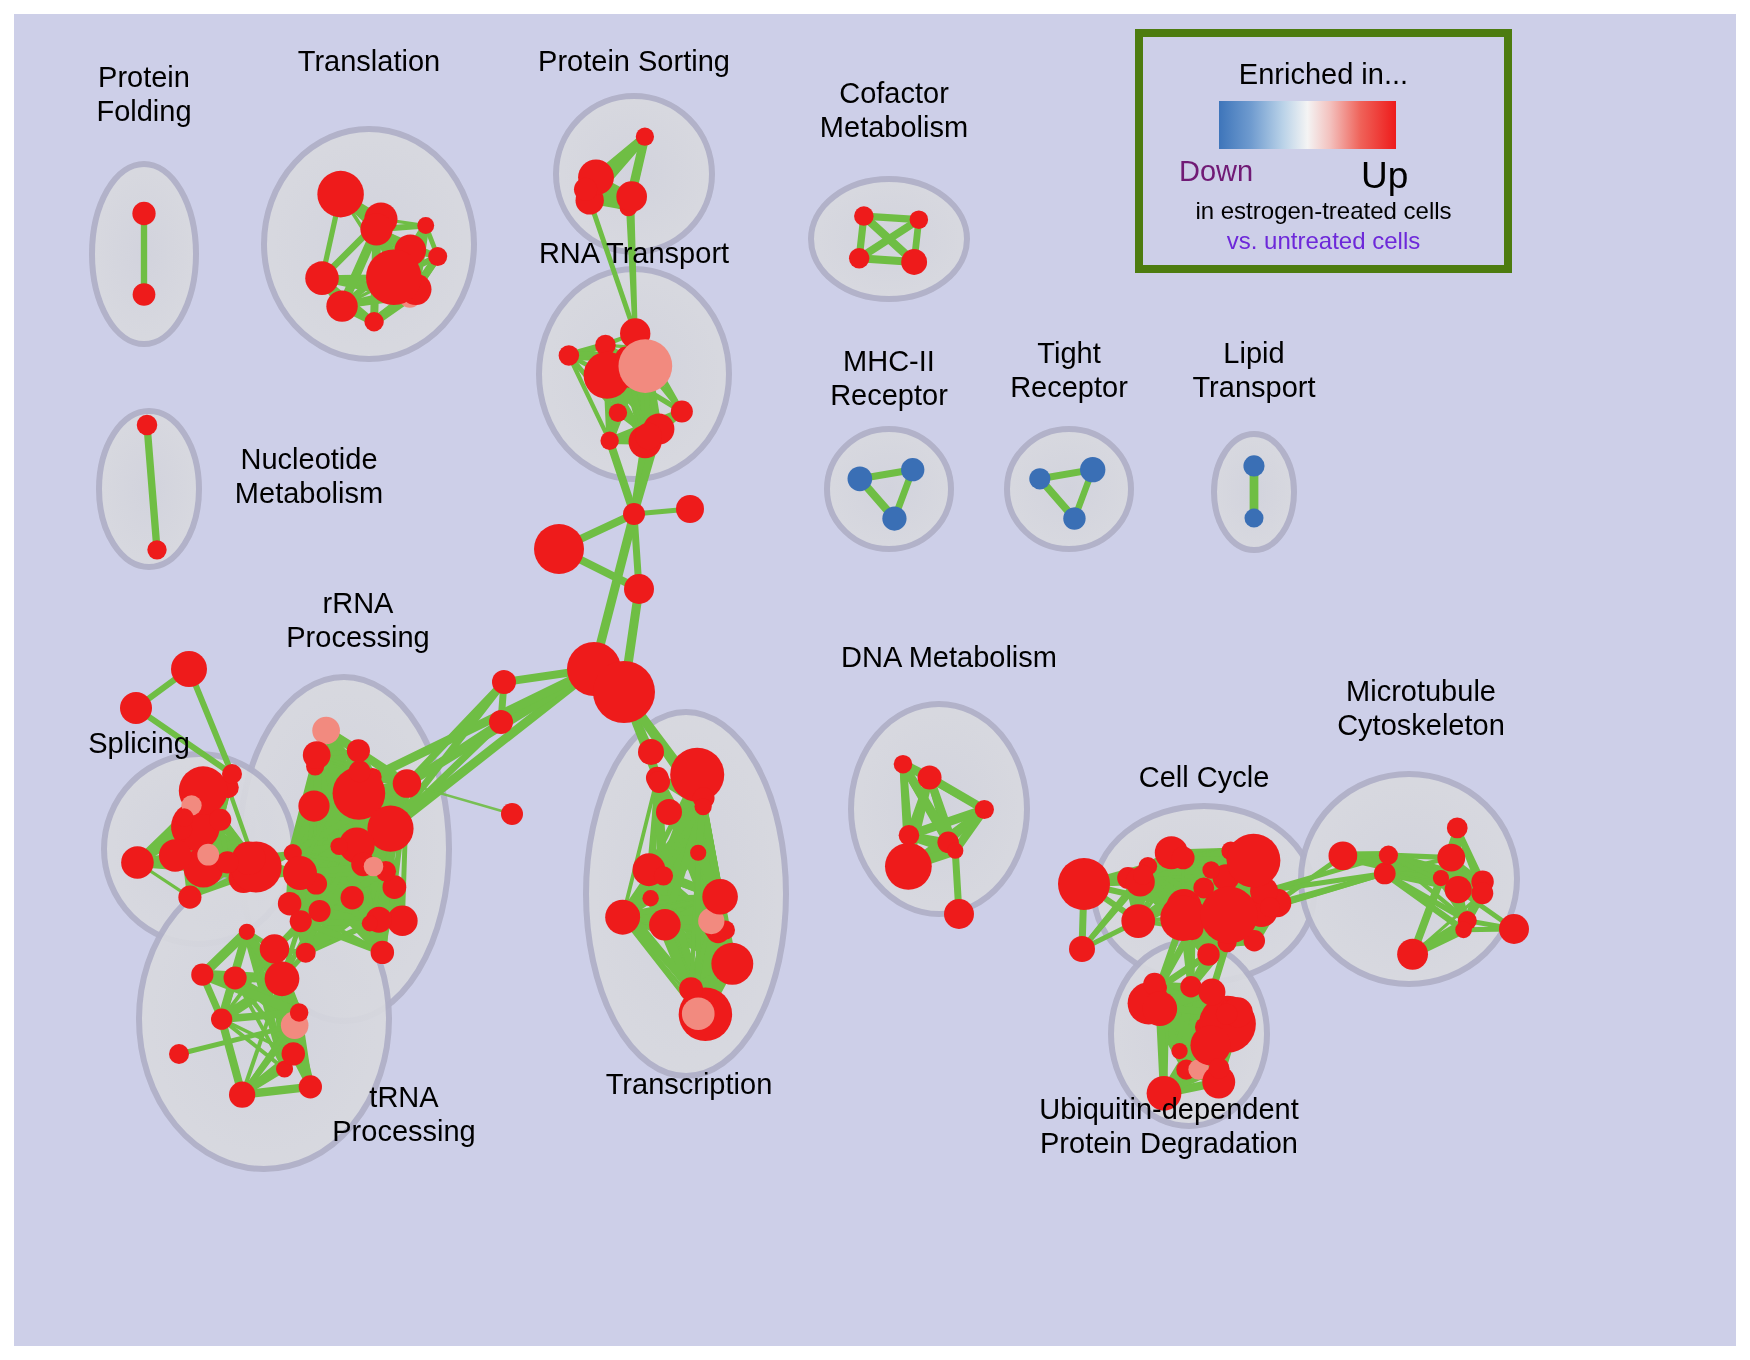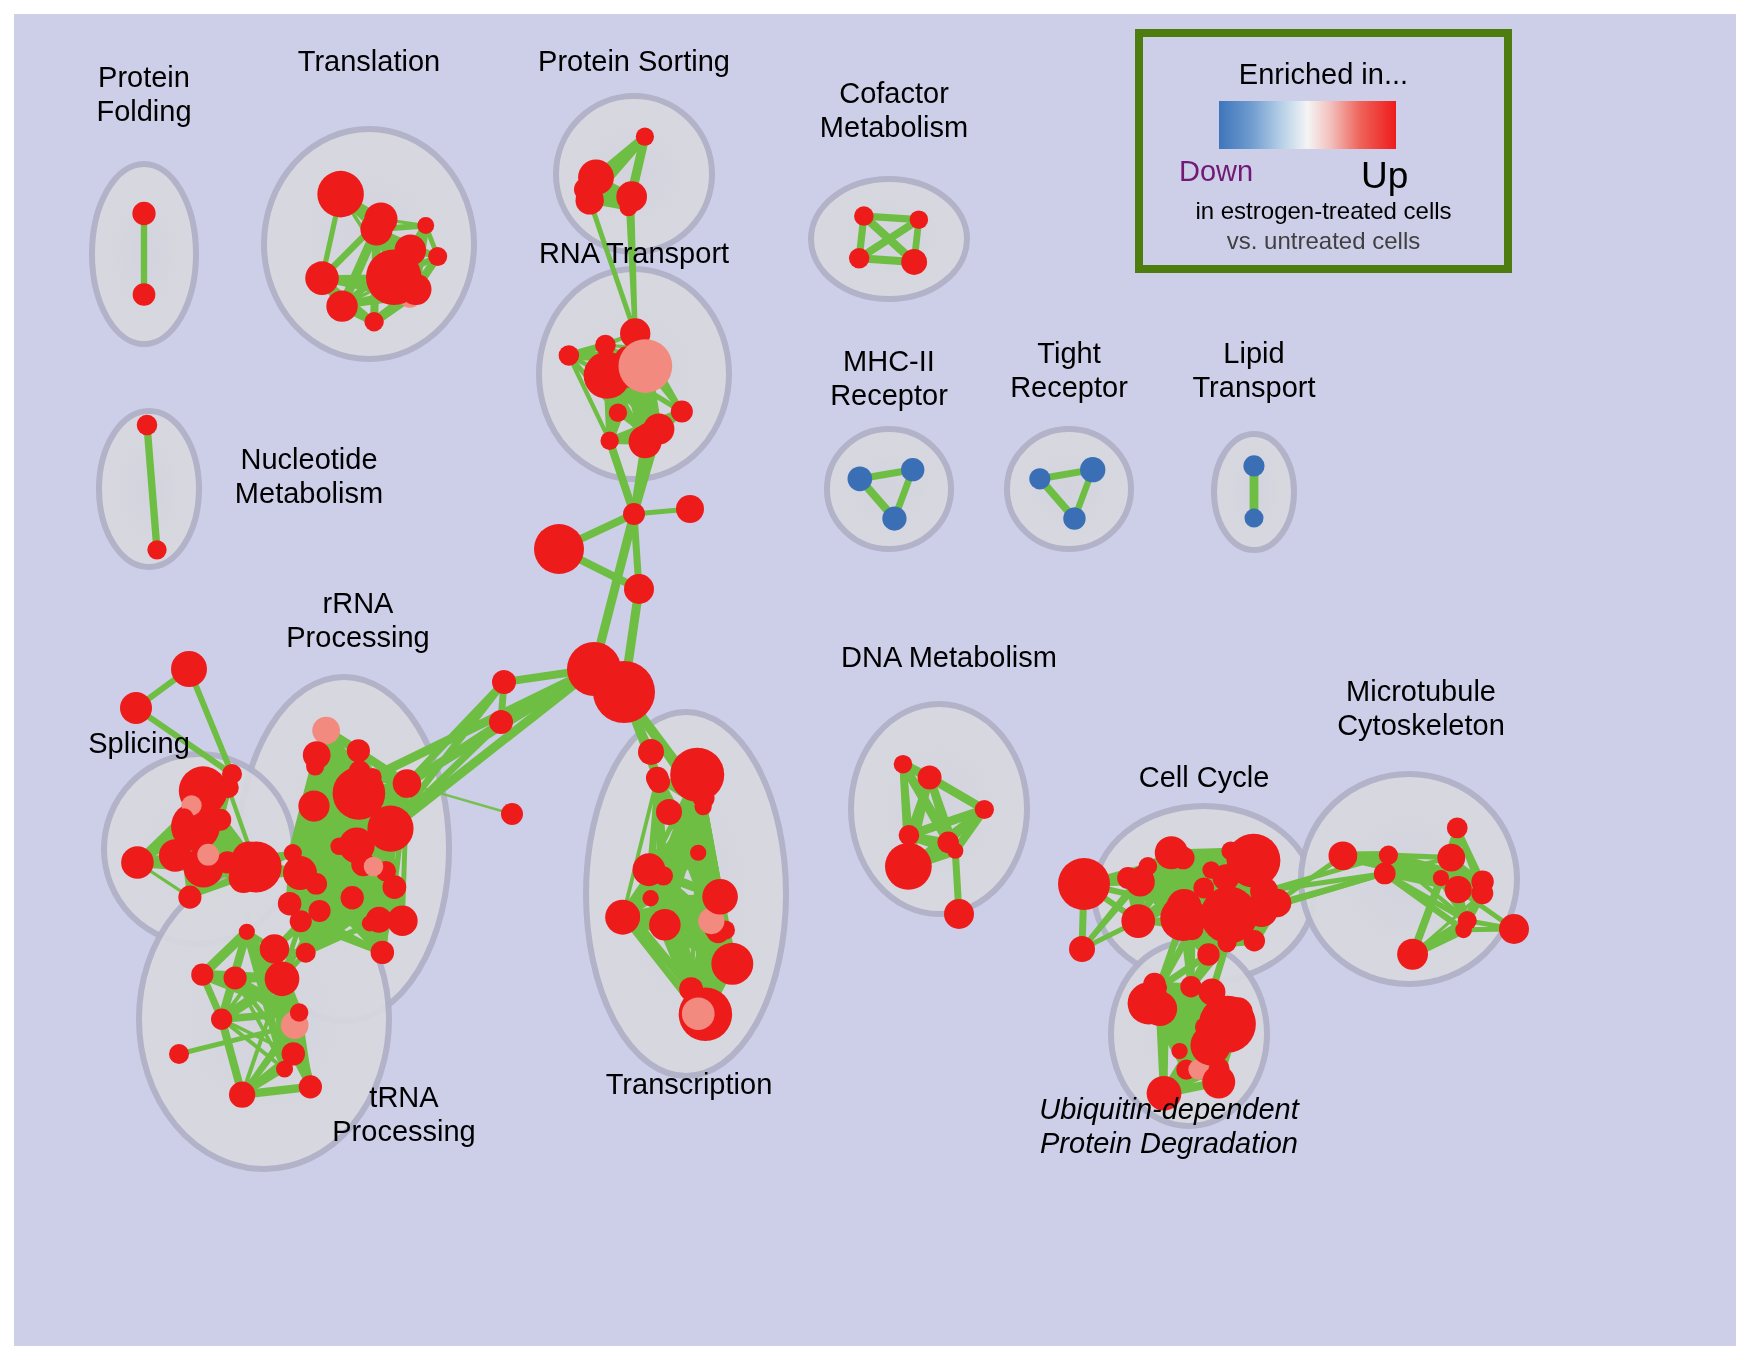--- a/index.html
+++ b/index.html
@@ -39,21 +39,21 @@
     position:absolute;left:0;top:21px;width:100%;
     text-align:center;font-size:29px;color:#000;
   }
   #legend .bar{
     position:absolute;left:76px;top:64px;width:177px;height:48px;
     background:linear-gradient(to right,#3e75ba 0%,#6f9bcf 18%,#b9d2e8 36%,#f4f4f4 50%,#f3c0bd 63%,#ef6259 80%,#ee1b1b 100%);
   }
   #legend .down{position:absolute;left:36px;top:118px;font-size:29px;color:#701a75;}
   #legend .up{position:absolute;left:218px;top:118px;font-size:37px;color:#000;}
   #legend .sub1{position:absolute;left:0;top:160px;width:100%;text-align:center;font-size:24px;color:#000;}
-  #legend .sub2{position:absolute;left:0;top:190px;width:100%;text-align:center;font-size:24px;color:#404040;}
+  #legend .sub2{position:absolute;left:0;top:190px;width:100%;text-align:center;font-size:24px;color:#6d28d9;}
 </style>
 </head>
 <body>
 
 <div id="root">
   <div id="canvas">
 
     <svg id="net" viewBox="0 0 1722 1332" xmlns="http://www.w3.org/2000/svg">
       <defs>
         <radialGradient id="ellg" cx="50%" cy="50%" r="65%">
@@ -1492,21 +1492,21 @@
     <div class="clabel" style="left:249px;top:572px;width:190px;">rRNA
 Processing</div>
     <div class="clabel" style="left:45px;top:712px;width:160px;">Splicing</div>
     <div class="clabel" style="left:290px;top:1066px;width:200px;">tRNA
 Processing</div>
     <div class="clabel" style="left:560px;top:1053px;width:230px;">Transcription</div>
     <div class="clabel" style="left:800px;top:626px;width:270px;">DNA Metabolism</div>
     <div class="clabel" style="left:1090px;top:746px;width:200px;">Cell Cycle</div>
     <div class="clabel" style="left:1282px;top:660px;width:250px;">Microtubule
 Cytoskeleton</div>
-    <div class="clabel" style="left:965px;top:1078px;width:380px;font-style:italic;">Ubiquitin-dependent
+    <div class="clabel" style="left:965px;top:1078px;width:380px;">Ubiquitin-dependent
 Protein Degradation</div>
 
     <div id="legend">
       <div class="ltitle">Enriched in...</div>
       <div class="bar"></div>
       <div class="down">Down</div>
       <div class="up">Up</div>
       <div class="sub1">in estrogen-treated cells</div>
       <div class="sub2">vs. untreated cells</div>
     </div>

